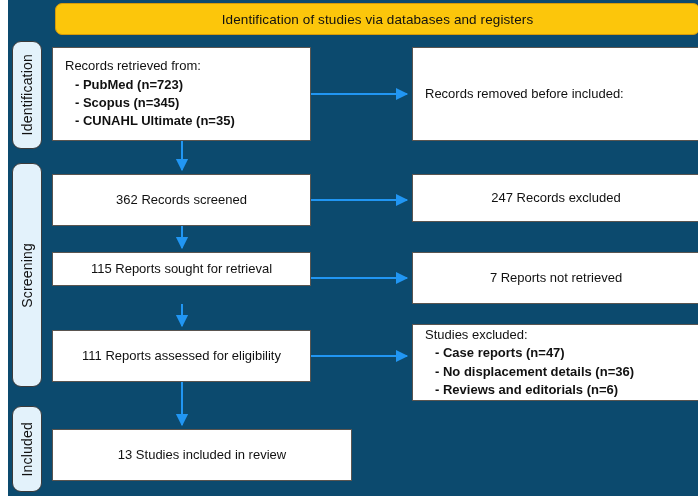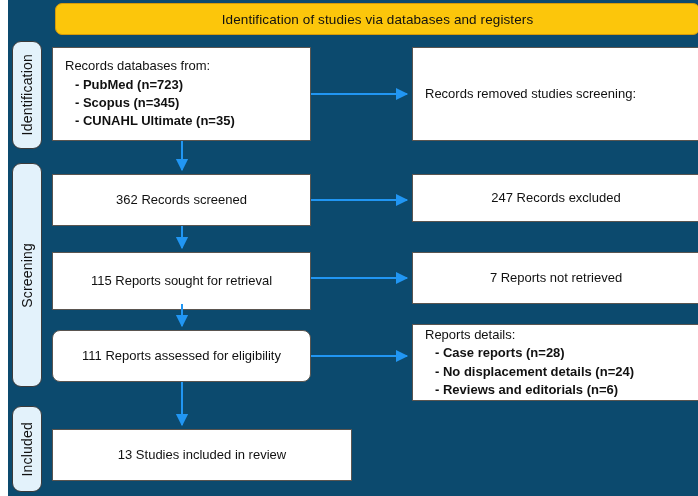--- a/index.html
+++ b/index.html
@@ -83,24 +83,24 @@
   .box .line    { white-space: nowrap; }
   .box .line.indent { padding-left: 10px; font-weight: bold; }
 
   
   .box-identified      { left: 44px;  top: 47px;  width: 259px; height: 94px; }
   .box-removed         { left: 404px; top: 47px;  width: 288px; height: 94px; }
   
   .box-screened        { left: 44px;  top: 174px; width: 259px; height: 52px; }
   .box-excluded        { left: 404px; top: 174px; width: 288px; height: 48px; }
   
-  .box-sought          { left: 44px;  top: 252px; width: 259px; height: 58px; }
+  .box-sought          { left: 44px;  top: 252px; width: 259px; height: 34px; }
   .box-notretrieved    { left: 404px; top: 252px; width: 288px; height: 52px; }
   
-  .box-assessed        { left: 44px;  top: 330px; width: 259px; height: 52px; border-radius: 8px; }
+  .box-assessed        { left: 44px;  top: 330px; width: 259px; height: 52px; }
   .box-reportsexcluded { left: 404px; top: 324px; width: 288px; height: 77px; }
   
   .box-included        { left: 44px;  top: 429px; width: 300px; height: 52px; }
 
   
   #arrows {
     position: absolute;
     left: 0;
     top: 0;
     width: 698px;
@@ -121,51 +121,51 @@
     <span>Identification</span>
   </div>
   <div class="stage stage-screening">
     <span>Screening</span>
   </div>
   <div class="stage stage-included">
     <span>Included</span>
   </div>
 
   <div class="box leftpad box-identified">
-    <div class="line">Records databases from:</div>
+    <div class="line">Records retrieved from:</div>
     <div class="line indent">- PubMed (n=723)</div>
     <div class="line indent">- Scopus (n=345)</div>
     <div class="line indent">- CUNAHL Ultimate (n=35)</div>
   </div>
 
   <div class="box leftpad box-removed">
-    <div class="line">Records removed studies screening:</div>
+    <div class="line">Records removed before included:</div>
   </div>
 
   <div class="box center box-screened">
     <div class="line">362 Records screened</div>
   </div>
   <div class="box center box-excluded">
     <div class="line">247 Records excluded</div>
   </div>
 
   <div class="box center box-sought">
     <div class="line">115 Reports sought for retrieval</div>
   </div>
   <div class="box center box-notretrieved">
     <div class="line">7 Reports not retrieved</div>
   </div>
 
   <div class="box center box-assessed">
     <div class="line">111 Reports assessed for eligibility</div>
   </div>
   <div class="box leftpad box-reportsexcluded">
-    <div class="line">Reports details:</div>
-    <div class="line indent">- Case reports (n=28)</div>
-    <div class="line indent">- No displacement details (n=24)</div>
+    <div class="line">Studies excluded:</div>
+    <div class="line indent">- Case reports (n=47)</div>
+    <div class="line indent">- No displacement details (n=36)</div>
     <div class="line indent">- Reviews and editorials (n=6)</div>
   </div>
 
   <div class="box center box-included">
     <div class="line">13 Studies included in review</div>
   </div>
 
   <svg id="arrows" viewBox="0 0 698 496" xmlns="http://www.w3.org/2000/svg">
     <defs>
       <marker id="ah" markerWidth="7" markerHeight="7" refX="5.6" refY="3.5" orient="auto" markerUnits="strokeWidth">

